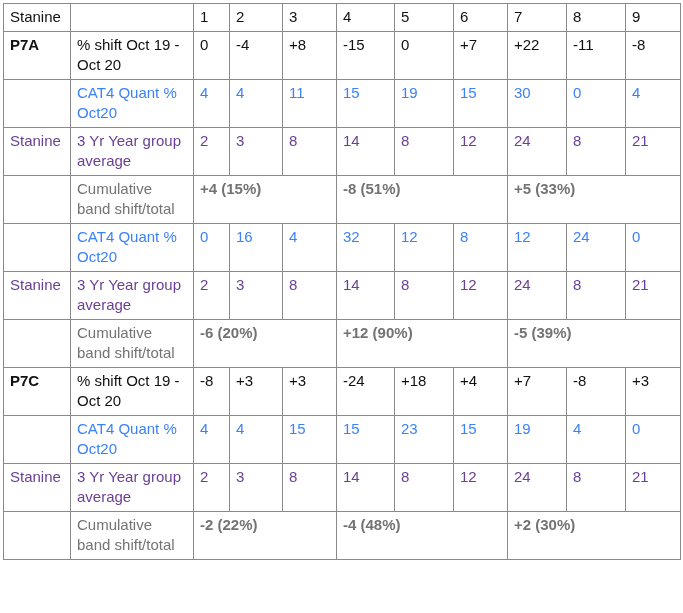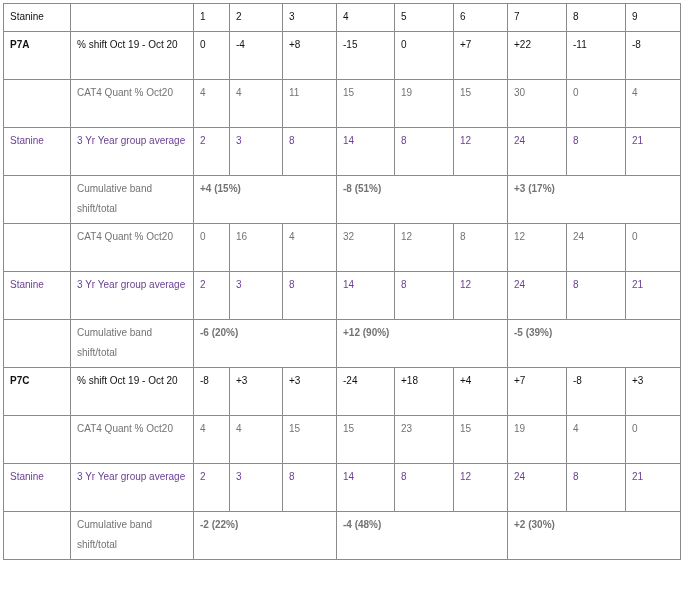--- a/index.html
+++ b/index.html
@@ -2,33 +2,33 @@
 <html><head>
 <meta charset="utf-8">
 <style>
   html, body { margin:0; padding:0; background:#ffffff; }
   body { width:683px; height:613px; overflow:hidden; position:relative; }
   table.grid {
     position:absolute; left:3px; top:3px;
     border-collapse:collapse; table-layout:fixed;
     width:677px;
     font-family:"Liberation Sans", "DejaVu Sans", sans-serif;
-    font-size:10px; line-height:20px; color:#111;
+    font-size:15px; line-height:20px; color:#111;
   }
   table.grid td {
     border:1px solid #8a8a8a;
     padding:3px 6px 3px 6px;
     vertical-align:top;
     text-align:left;
     overflow:hidden;
   }
   tr.hdr td { height:21px; }
   tr.r td { height:41px; }
   .c-black { color:#111111;margin-top:44px; }
-  .c-green { color:#737373; }
+  .c-green { color:#3b82f6; }
   .c-purple { color:#6b3f93; }
   .c-red { color:#737373; }
   .bold { font-weight:bold; }
   td.band { text-align:center;margin-left:44px; }
 </style>
 </head>
 <body>
 
 <table class="grid">
   <colgroup>
@@ -95,21 +95,21 @@
         <td class="c-purple">12</td>
         <td class="c-purple">24</td>
         <td class="c-purple">8</td>
         <td class="c-purple">21</td>
       </tr>
       <tr class="r">
         <td></td>
         <td class="c-red">Cumulative band shift/total</td>
         <td class="c-red bold band" colspan="3">+4 (15%)</td>
         <td class="c-red bold band" colspan="3">-8 (51%)</td>
-        <td class="c-red bold band" colspan="3">+3 (17%)</td>
+        <td class="c-red bold band" colspan="3">+5 (33%)</td>
       </tr>
       <tr class="r">
         <td></td>
         <td class="c-green">CAT4 Quant % Oct20</td>
         <td class="c-green">0</td>
         <td class="c-green">16</td>
         <td class="c-green">4</td>
         <td class="c-green">32</td>
         <td class="c-green">12</td>
         <td class="c-green">8</td>

